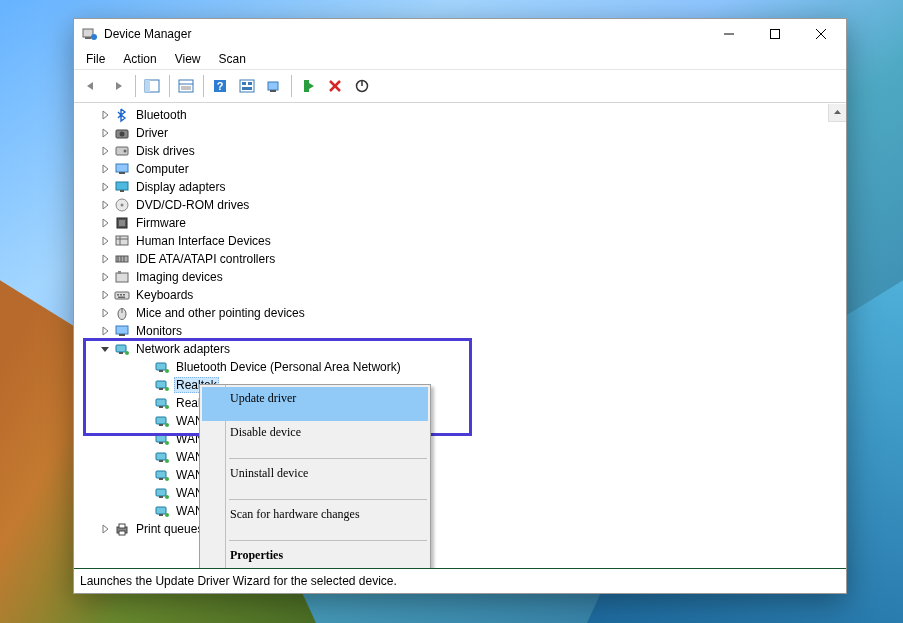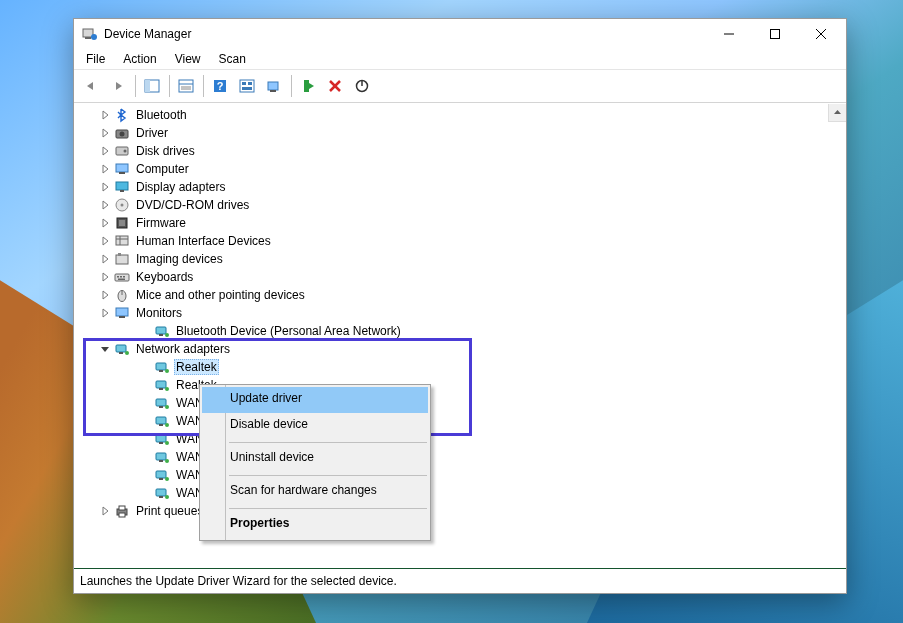--- a/index.html
+++ b/index.html
@@ -44,21 +44,21 @@
   .twisty.placeholder{visibility:hidden;}
   .icn{width:16px;height:16px;margin-right:4px;flex:none;}
   .label{padding:0 2px;}
   .row.selected .label{background:#cce8ff;border:1px dotted #7eb4ea;padding:0 1px;}
   .depth-1{padding-left:20px;}
   .depth-3{padding-left:60px;}
   
   .annotation{position:absolute;border:3px solid #4a3bd6;pointer-events:none;}
   
   .ctxmenu{position:absolute;background:#f0f0f0;border:1px solid #a0a0a0;box-shadow:3px 3px 3px rgba(0,0,0,.25);padding:2px;min-width:226px;z-index:10;}
-  .ctxitem{padding:4px 20px 8px 28px;position:relative;height:14px;display:flex;align-items:center;}
+  .ctxitem{padding:4px 20px 16px 28px;position:relative;height:14px;display:flex;align-items:center;font-family:Liberation Serif, serif;}
   .ctxitem.hover{background:#91c9f7;}
   .ctxitem.bold{font-weight:600;}
   .ctxsep{height:1px;background:#c0c0c0;margin:3px 1px 3px 27px;}
   .ctxgutter{position:absolute;left:0;top:0;bottom:0;width:25px;border-right:1px solid #c0c0c0;}
   
   .statusbar{height:20px;border-top:1px solid #14532d;padding:2px 6px;display:flex;align-items:center;}
   svg{display:block;}
 </style>
 </head>
 <body>
@@ -286,20 +286,36 @@
           <span class="label">Human Interface Devices</span>
         </div>
         <div class="row depth-1">
           <span class="twisty">
             <svg width="10" height="10">
               <path d="M3 1 L8 5 L3 9 Z" fill="none" stroke="#777"></path>
             </svg>
           </span>
           <span class="icn">
             <svg width="16" height="16">
+              <rect x="2" y="5" width="12" height="6" fill="#b0b0b0" stroke="#555"></rect>
+              <line x1="4" y1="5" x2="4" y2="11" stroke="#555"></line>
+              <line x1="7" y1="5" x2="7" y2="11" stroke="#555"></line>
+              <line x1="10" y1="5" x2="10" y2="11" stroke="#555"></line>
+            </svg>
+          </span>
+          <span class="label">IDE ATA/ATAPI controllers</span>
+        </div>
+        <div class="row depth-1">
+          <span class="twisty">
+            <svg width="10" height="10">
+              <path d="M3 1 L8 5 L3 9 Z" fill="none" stroke="#777"></path>
+            </svg>
+          </span>
+          <span class="icn">
+            <svg width="16" height="16">
               <rect x="2" y="4" width="12" height="9" fill="#ddd" stroke="#666"></rect>
               <rect x="4" y="2" width="3" height="3" fill="#888"></rect>
             </svg>
           </span>
           <span class="label">Imaging devices</span>
         </div>
         <div class="row depth-1">
           <span class="twisty">
             <svg width="10" height="10">
               <path d="M3 1 L8 5 L3 9 Z" fill="none" stroke="#777"></path>
@@ -337,45 +353,45 @@
             </svg>
           </span>
           <span class="icn">
             <svg width="16" height="16">
               <rect x="2" y="3" width="12" height="8" fill="#8ec6ff" stroke="#3a7ab8"></rect>
               <rect x="5" y="11" width="6" height="2" fill="#555"></rect>
             </svg>
           </span>
           <span class="label">Monitors</span>
         </div>
+        <div class="row depth-1">
+          <span class="twisty">
+            <svg width="10" height="10">
+              <path d="M1 3 L9 3 L5 8 Z" fill="#404040"></path>
+            </svg>
+          </span>
+          <span class="icn">
+            <svg width="16" height="16">
+              <rect x="2" y="4" width="10" height="7" rx="1" fill="#6fc8e0" stroke="#1e7aa0"></rect>
+              <rect x="5" y="11" width="4" height="2" fill="#555"></rect>
+              <circle cx="13" cy="12" r="2" fill="#3fae49"></circle>
+            </svg>
+          </span>
+          <span class="label">Network adapters</span>
+        </div>
         <div class="row depth-3">
           <span class="twisty placeholder"></span>
           <span class="icn">
             <svg width="16" height="16">
               <rect x="2" y="4" width="10" height="7" rx="1" fill="#6fc8e0" stroke="#1e7aa0"></rect>
               <rect x="5" y="11" width="4" height="2" fill="#555"></rect>
               <circle cx="13" cy="12" r="2" fill="#3fae49"></circle>
             </svg>
           </span>
           <span class="label">Bluetooth Device (Personal Area Network)</span>
-        </div>
-        <div class="row depth-1">
-          <span class="twisty">
-            <svg width="10" height="10">
-              <path d="M1 3 L9 3 L5 8 Z" fill="#404040"></path>
-            </svg>
-          </span>
-          <span class="icn">
-            <svg width="16" height="16">
-              <rect x="2" y="4" width="10" height="7" rx="1" fill="#6fc8e0" stroke="#1e7aa0"></rect>
-              <rect x="5" y="11" width="4" height="2" fill="#555"></rect>
-              <circle cx="13" cy="12" r="2" fill="#3fae49"></circle>
-            </svg>
-          </span>
-          <span class="label">Network adapters</span>
         </div>
         <div class="row depth-3 selected">
           <span class="twisty placeholder"></span>
           <span class="icn">
             <svg width="16" height="16">
               <rect x="2" y="4" width="10" height="7" rx="1" fill="#6fc8e0" stroke="#1e7aa0"></rect>
               <rect x="5" y="11" width="4" height="2" fill="#555"></rect>
               <circle cx="13" cy="12" r="2" fill="#3fae49"></circle>
             </svg>
           </span>

